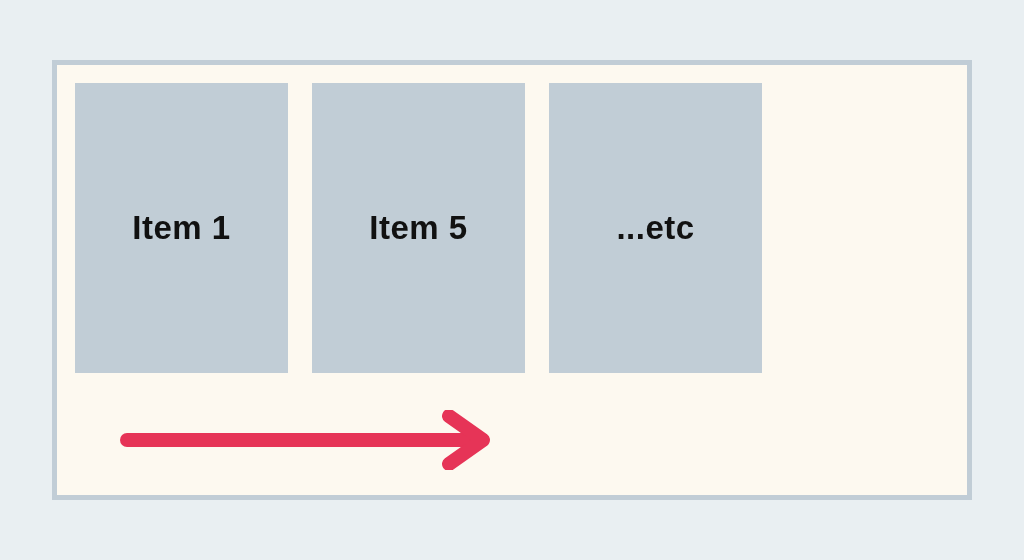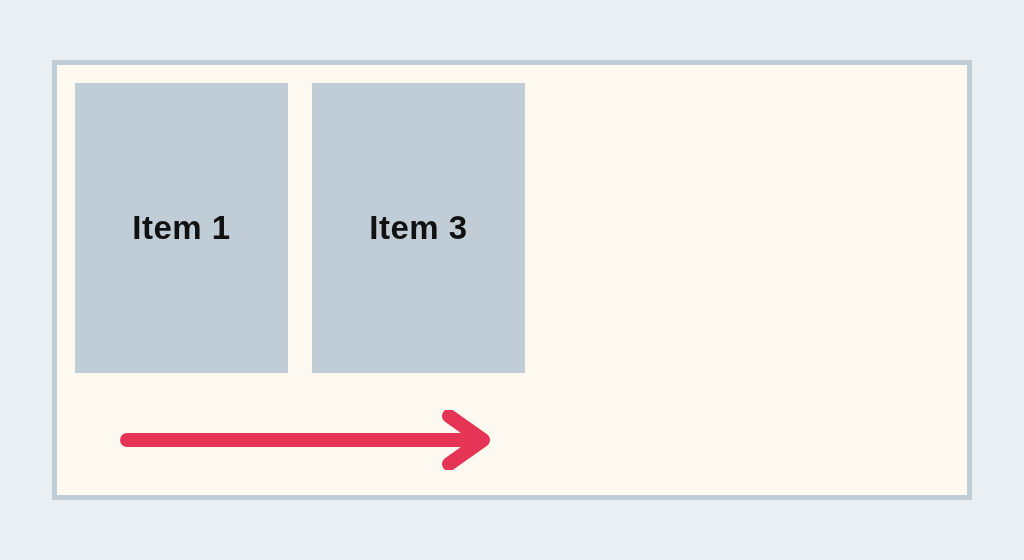--- a/index.html
+++ b/index.html
@@ -72,21 +72,24 @@
 
 <div class="page">
 
   <div class="carousel-frame">
 
     <div class="track">
       <div class="card">
         <span>Item 1</span>
       </div>
       <div class="card">
-        <span>Item 3</span>
+        <span>Item 5</span>
+      </div>
+      <div class="card overflow">
+        <span>...etc</span>
       </div>
     </div>
 
     <div class="arrow">
       <svg viewBox="0 0 400 60">
         <line x1="10" y1="30" x2="360" y2="30" stroke="#e63457" stroke-width="14" stroke-linecap="round"></line>
         <polyline points="332,6 366,30 332,54" fill="none" stroke="#e63457" stroke-width="14" stroke-linecap="round" stroke-linejoin="round"></polyline>
       </svg>
     </div>
 

